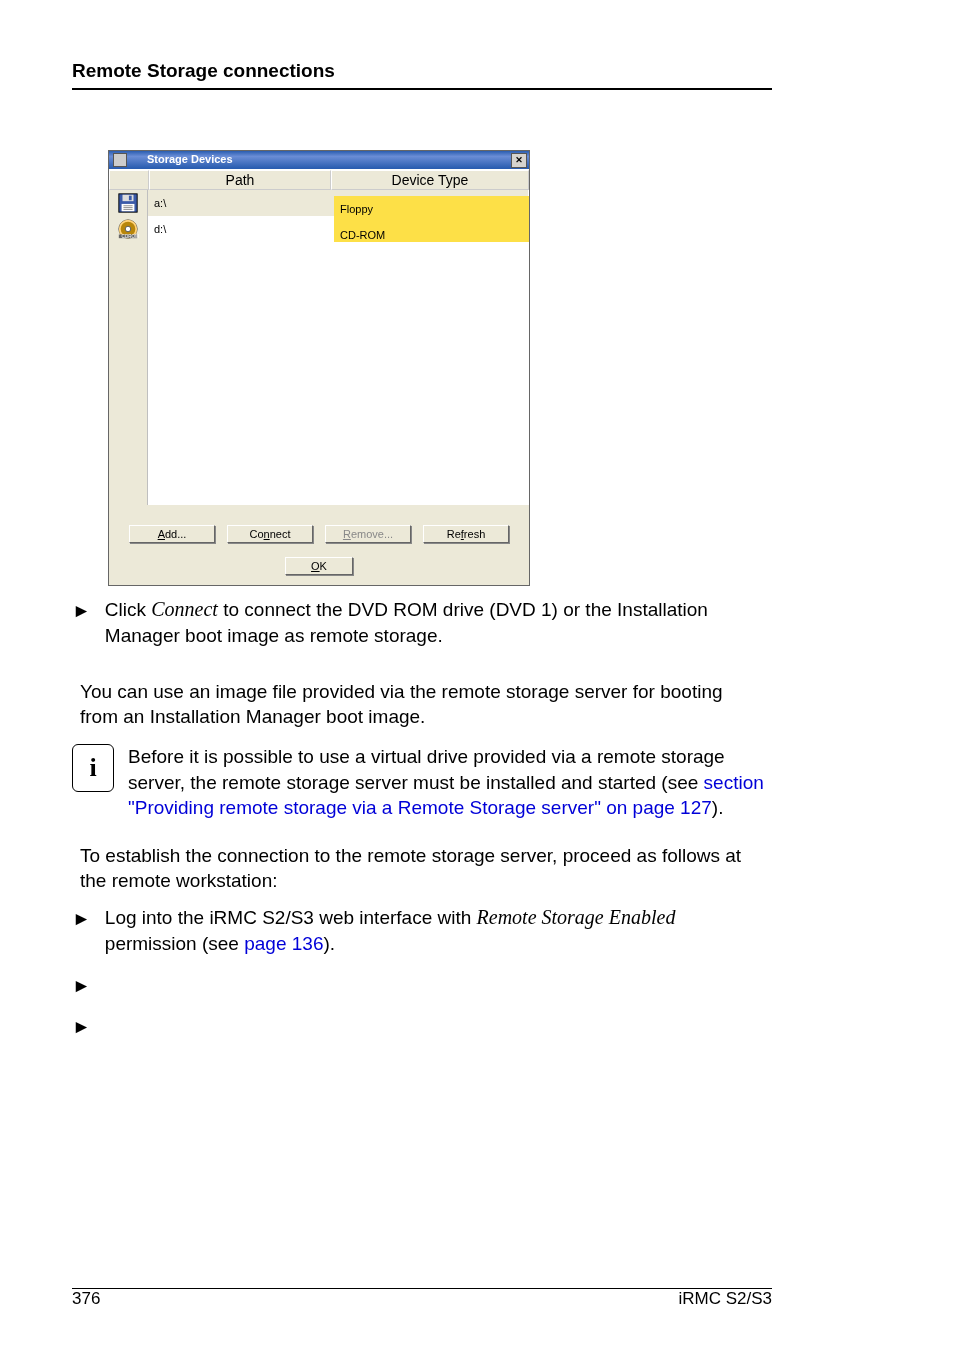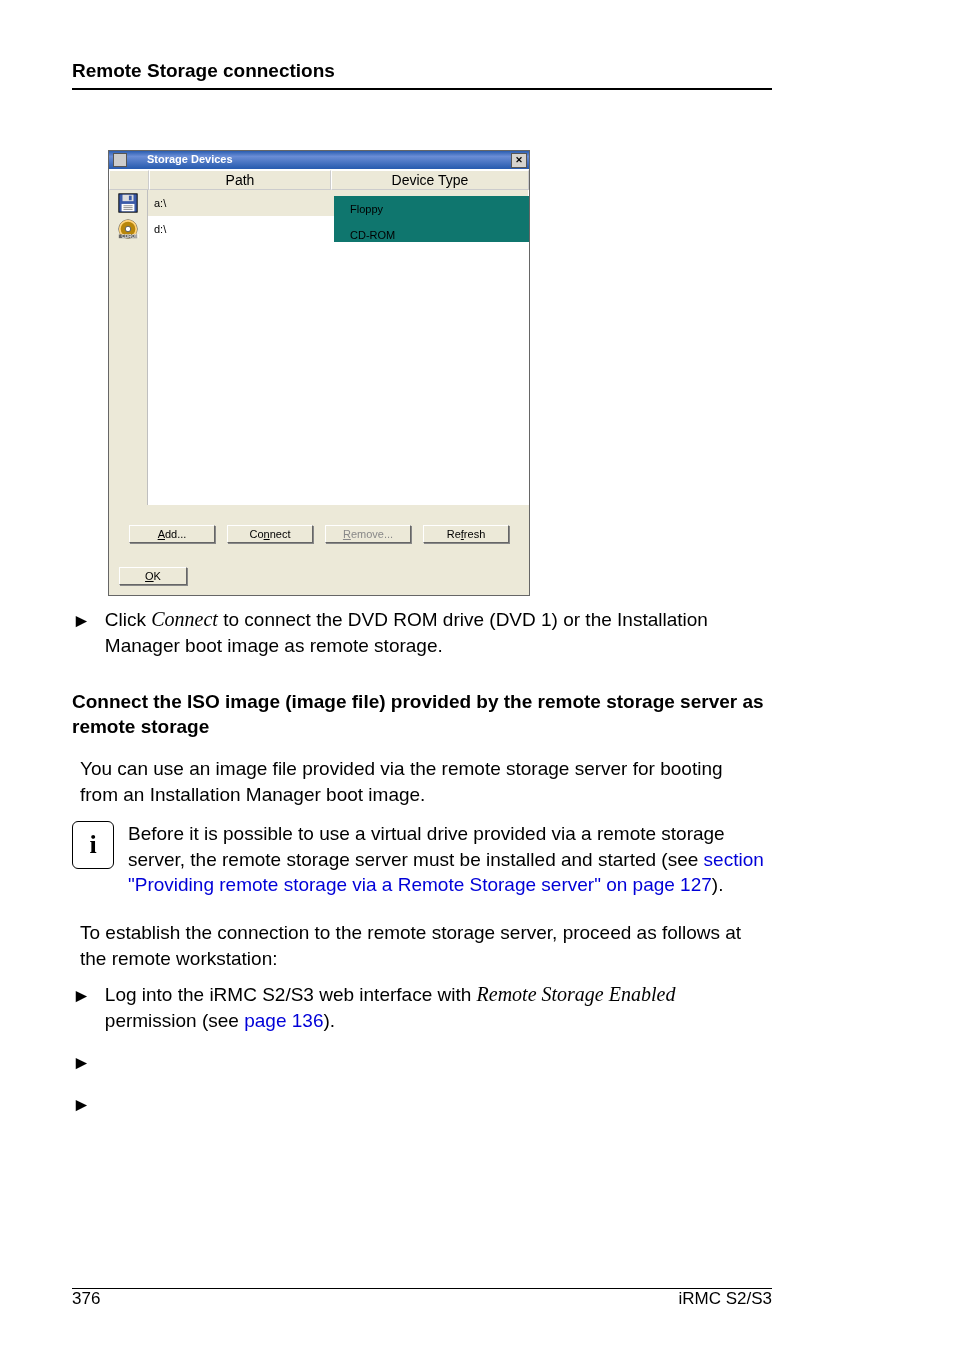--- a/index.html
+++ b/index.html
@@ -89,25 +89,25 @@
     padding-left: 6px;
     font-size: 11px;
     background: #fff;
     display: flex;
     align-items: center;
     height: 100%;
   }
   .row-type {
     flex: 1;
     font-size: 11px;
-    background: #0f766e;
+    background: #fde047;
     display: flex;
     align-items: center;
     height: 100%;
-    padding-left: 16px;
+    padding-left: 6px;
     margin-top: 12px;
   }
   .header-row {
     display: flex;
     background: #ece9d8;
     border-top: 1px solid #fff;
   }
   .header-cell {
     font-size: 14px;
     text-align: center;
@@ -139,24 +139,25 @@
     background: #fff;
   }
   .button-area {
     background: #ece9d8;
     padding: 20px 10px 10px 10px;
   }
   .button-row {
     display: flex;
     justify-content: center;
     gap: 12px;
-    margin-bottom: 24px;
+    margin-bottom: 14px;
   }
   .button-row-2 {
     display: flex;
+    justify-content: center;
   }
   .wbtn {
     min-width: 68px;
     font-size: 11px;
     text-align: center;
     padding: 2px 8px;
     background: #ece9d8;
     border-top: 1px solid #fff;
     border-left: 1px solid #fff;
     border-right: 1px solid #666;
@@ -303,21 +304,20 @@
   </div>
 
 
   <div class="bullet-list">
     <div class="bullet-item">
       <span class="bullet-marker">►</span>
       <span><span>Click </span><span class="italic">Connect</span><span> to connect the DVD ROM drive (DVD 1) or the Installation Manager boot image as remote storage.</span></span>
     </div>
   </div>
 
-  <div class="subheading">Connect the ISO image (image file) provided by the remote storage server as remote storage</div>
 
   <div class="body-text">You can use an image file provided via the remote storage server for booting from an Installation Manager boot image.</div>
 
   <div class="info-box">
     <div class="info-icon-box">i</div>
     <div class="body-text" style="margin:0">
       <span>Before it is possible to use a virtual drive provided via a remote storage server, the remote storage server must be installed and started (see </span><span class="link">section "Providing remote storage via a Remote Storage server" on page 127</span><span>).</span>
     </div>
   </div>
 

